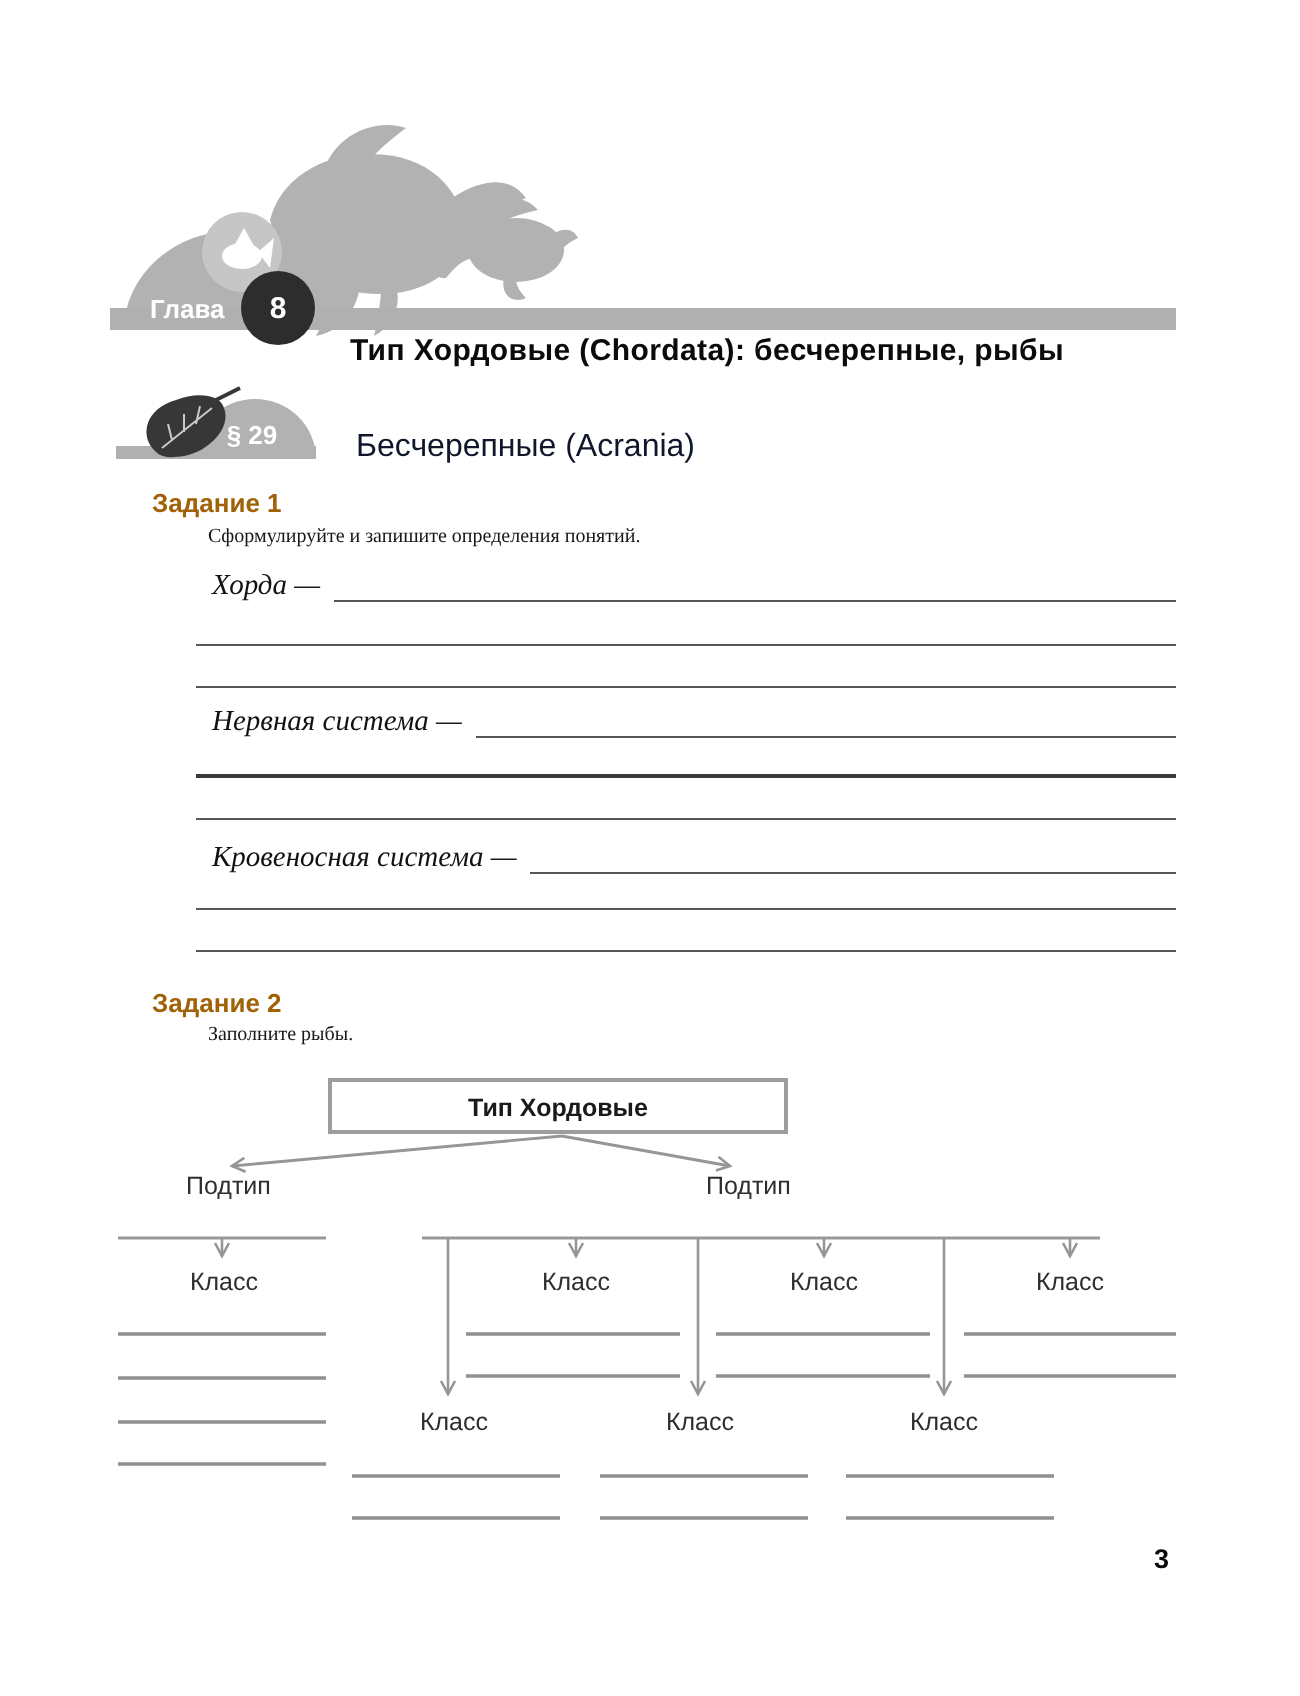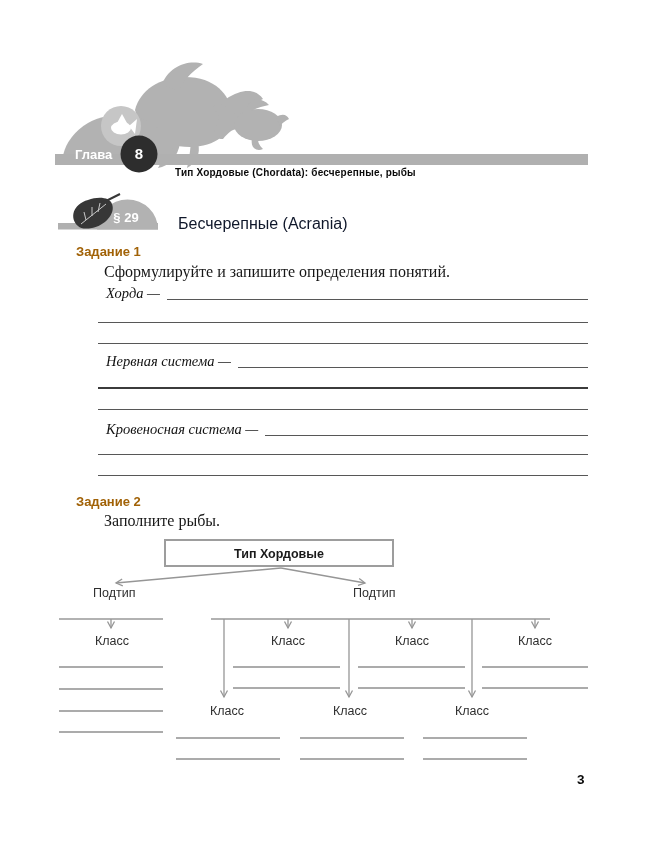--- a/index.html
+++ b/index.html
@@ -3,32 +3,32 @@
 <meta charset="utf-8">
 <style>
   html,body { margin:0; padding:0; background:#e8e8e8; }
   .page {
     position:relative; width:650px; height:848px; margin:0 auto;
     background:#ffffff; overflow:hidden;
     font-family:"Liberation Sans", sans-serif; color:#141414;
   }
   .abs { position:absolute; }
   .chapter-title {
-    left:175px; top:167px; font-size:10px; font-weight:bold; color:#0b0b0b;
+    left:175px; top:167px; font-size:15px; font-weight:bold; color:#0b0b0b;
     letter-spacing:0.2px;
   }
   .section-title {
     left:178px; top:215px; font-size:16px; font-weight:normal; color:#0f172a;
   }
   .task-heading { left:76px; font-size:13px; font-weight:bold; color:#a16207; }
   .task-instruction {
-    left:104px; font-family:"Liberation Serif", serif; font-size:16px; color:#171717;
+    left:104px; font-family:"Liberation Serif", serif; font-size:10px; color:#171717;
   }
   .term-row {
-    left:98px; width:490px; height:14px; display:flex; align-items:flex-end;
+    left:98px; width:490px; height:14px; display:flex; 
     font-family:"Liberation Serif", serif; font-style:italic;
     font-size:14.5px; color:#121212; white-space:nowrap;
   }
   .term-label { line-height:14px; padding-left:8px; }
   .term-fill { flex:1 1 auto; margin-left:7px; border-bottom:1.2px solid #575757; height:100%; }
   .blank-line { left:98px; width:490px; height:0; border-bottom:1.2px solid #575757; }
   .blank-line.thick { border-bottom:2.2px solid #3b3b3b; }
   .page-number { left:577px; top:772px; font-size:13.5px; font-weight:bold; color:#0a0a0a; }
   svg { display:block; }
   svg text { font-family:"Liberation Sans", sans-serif; }

